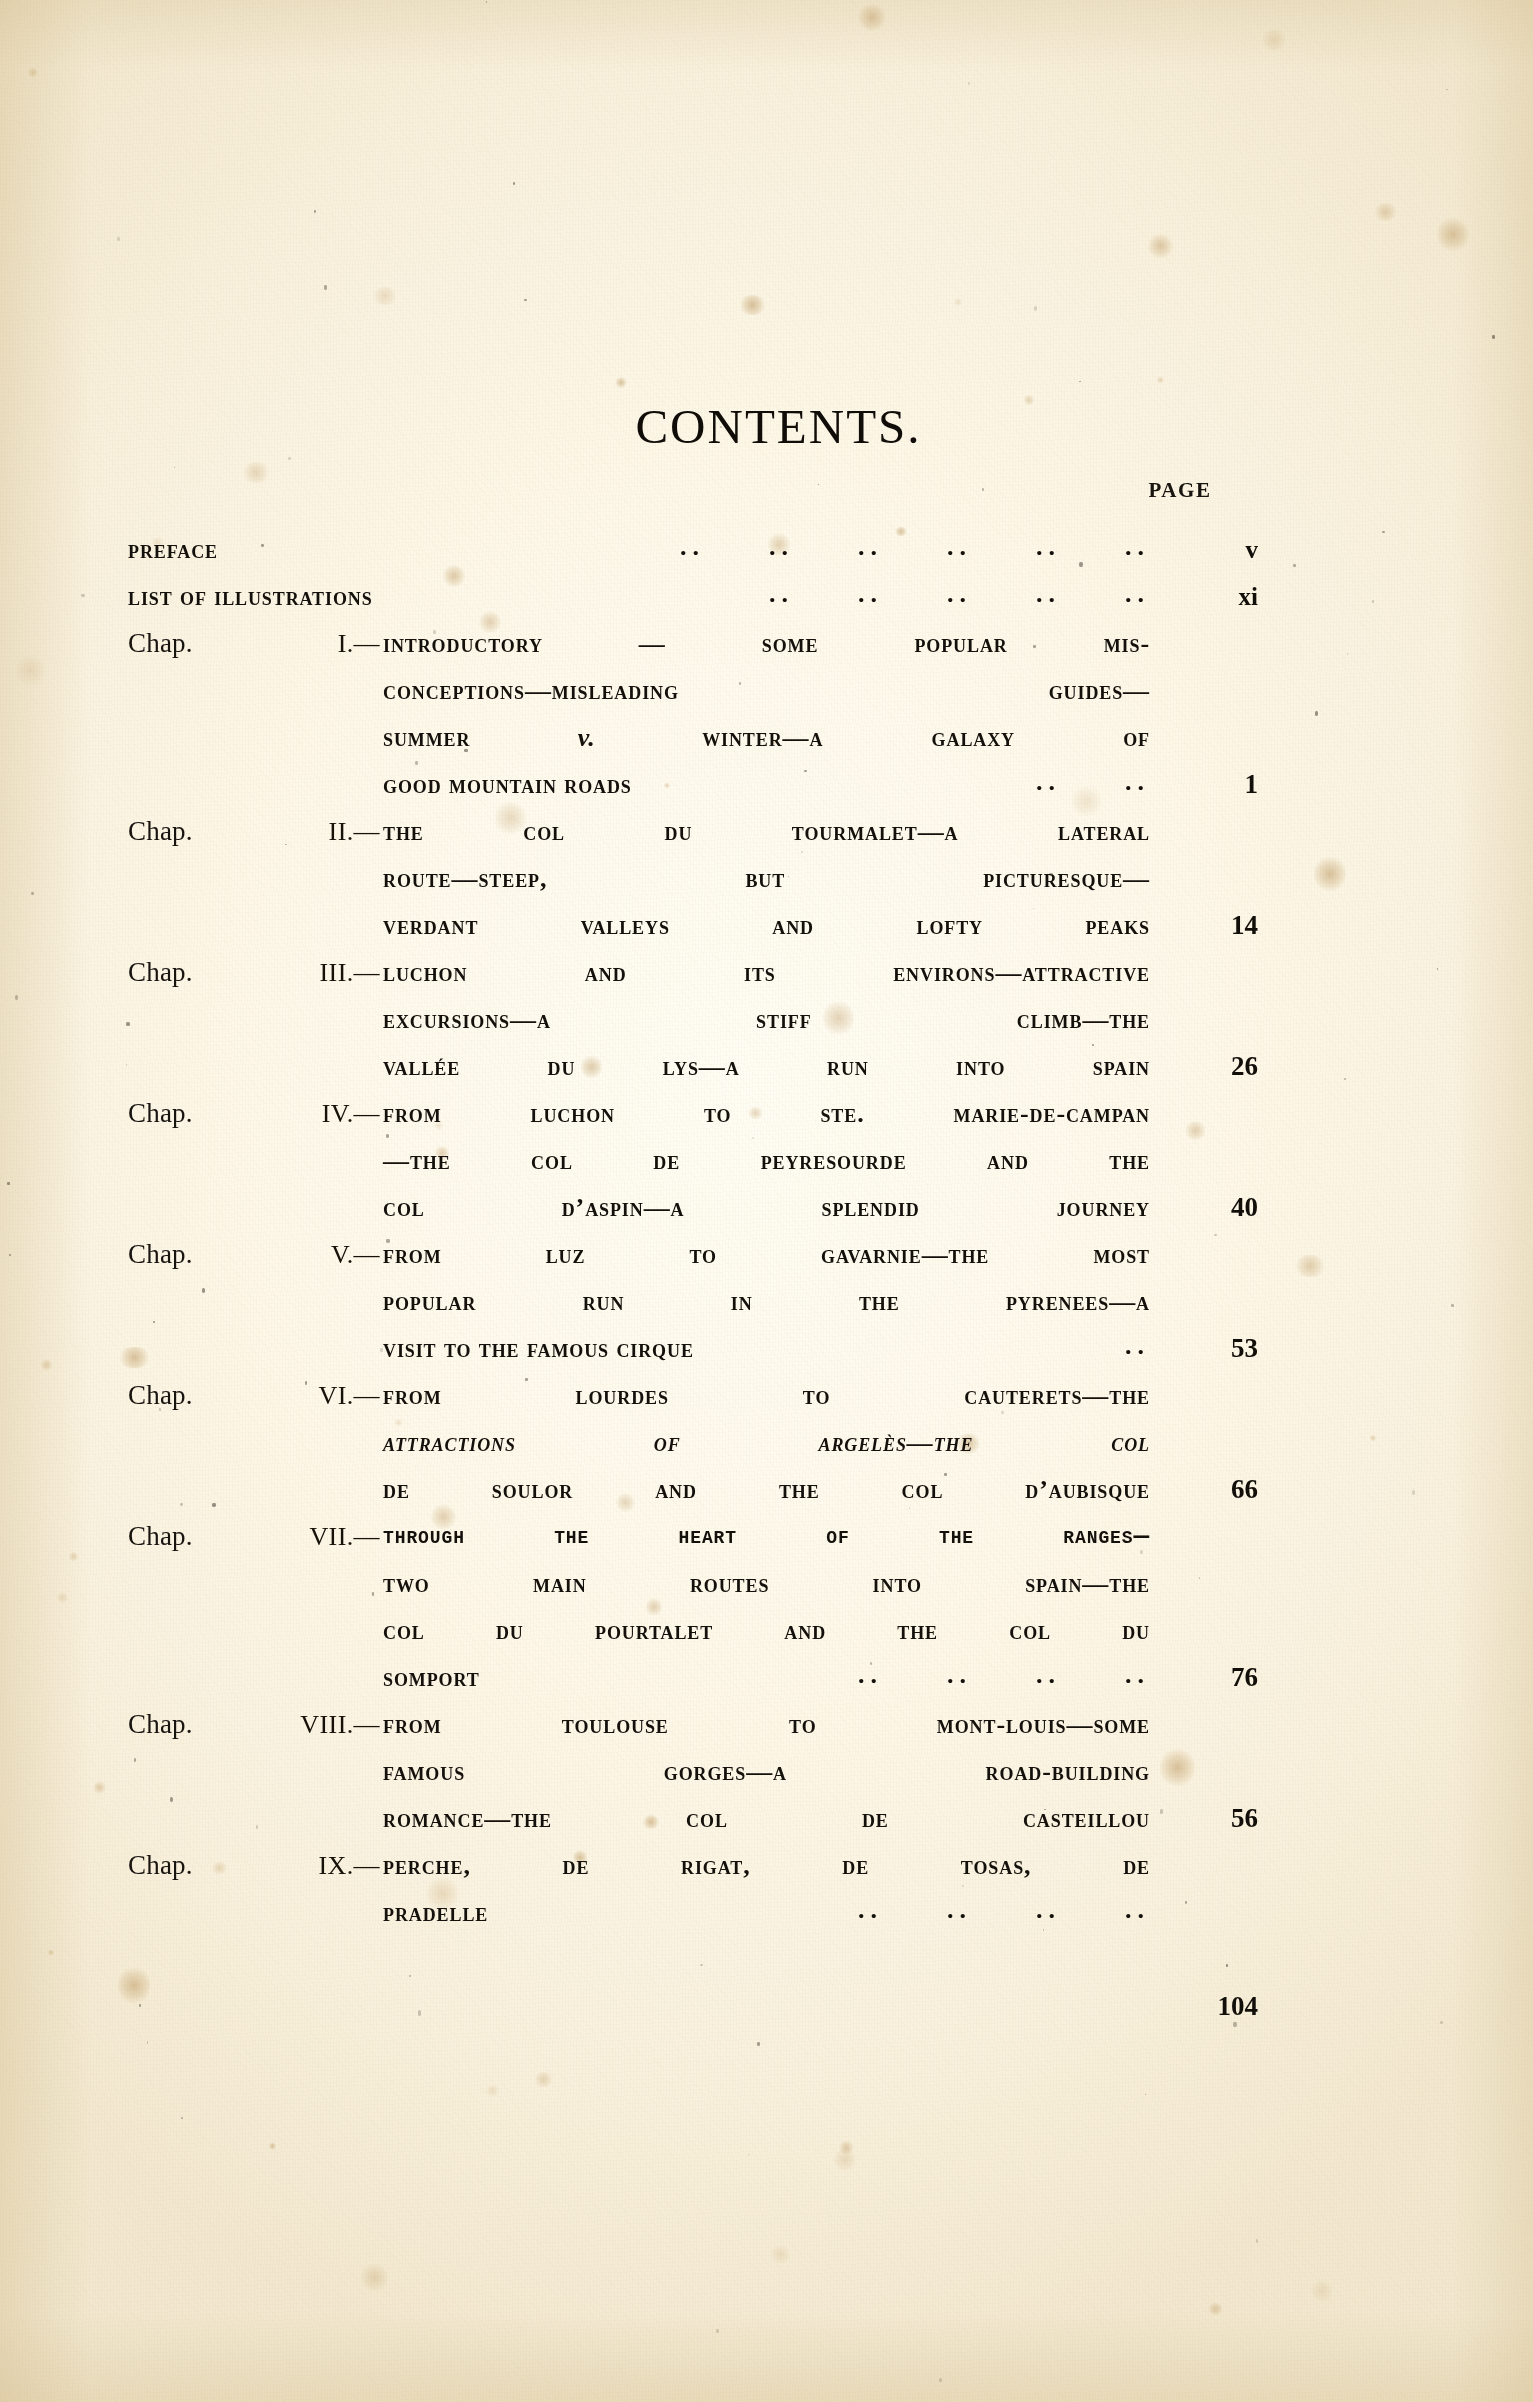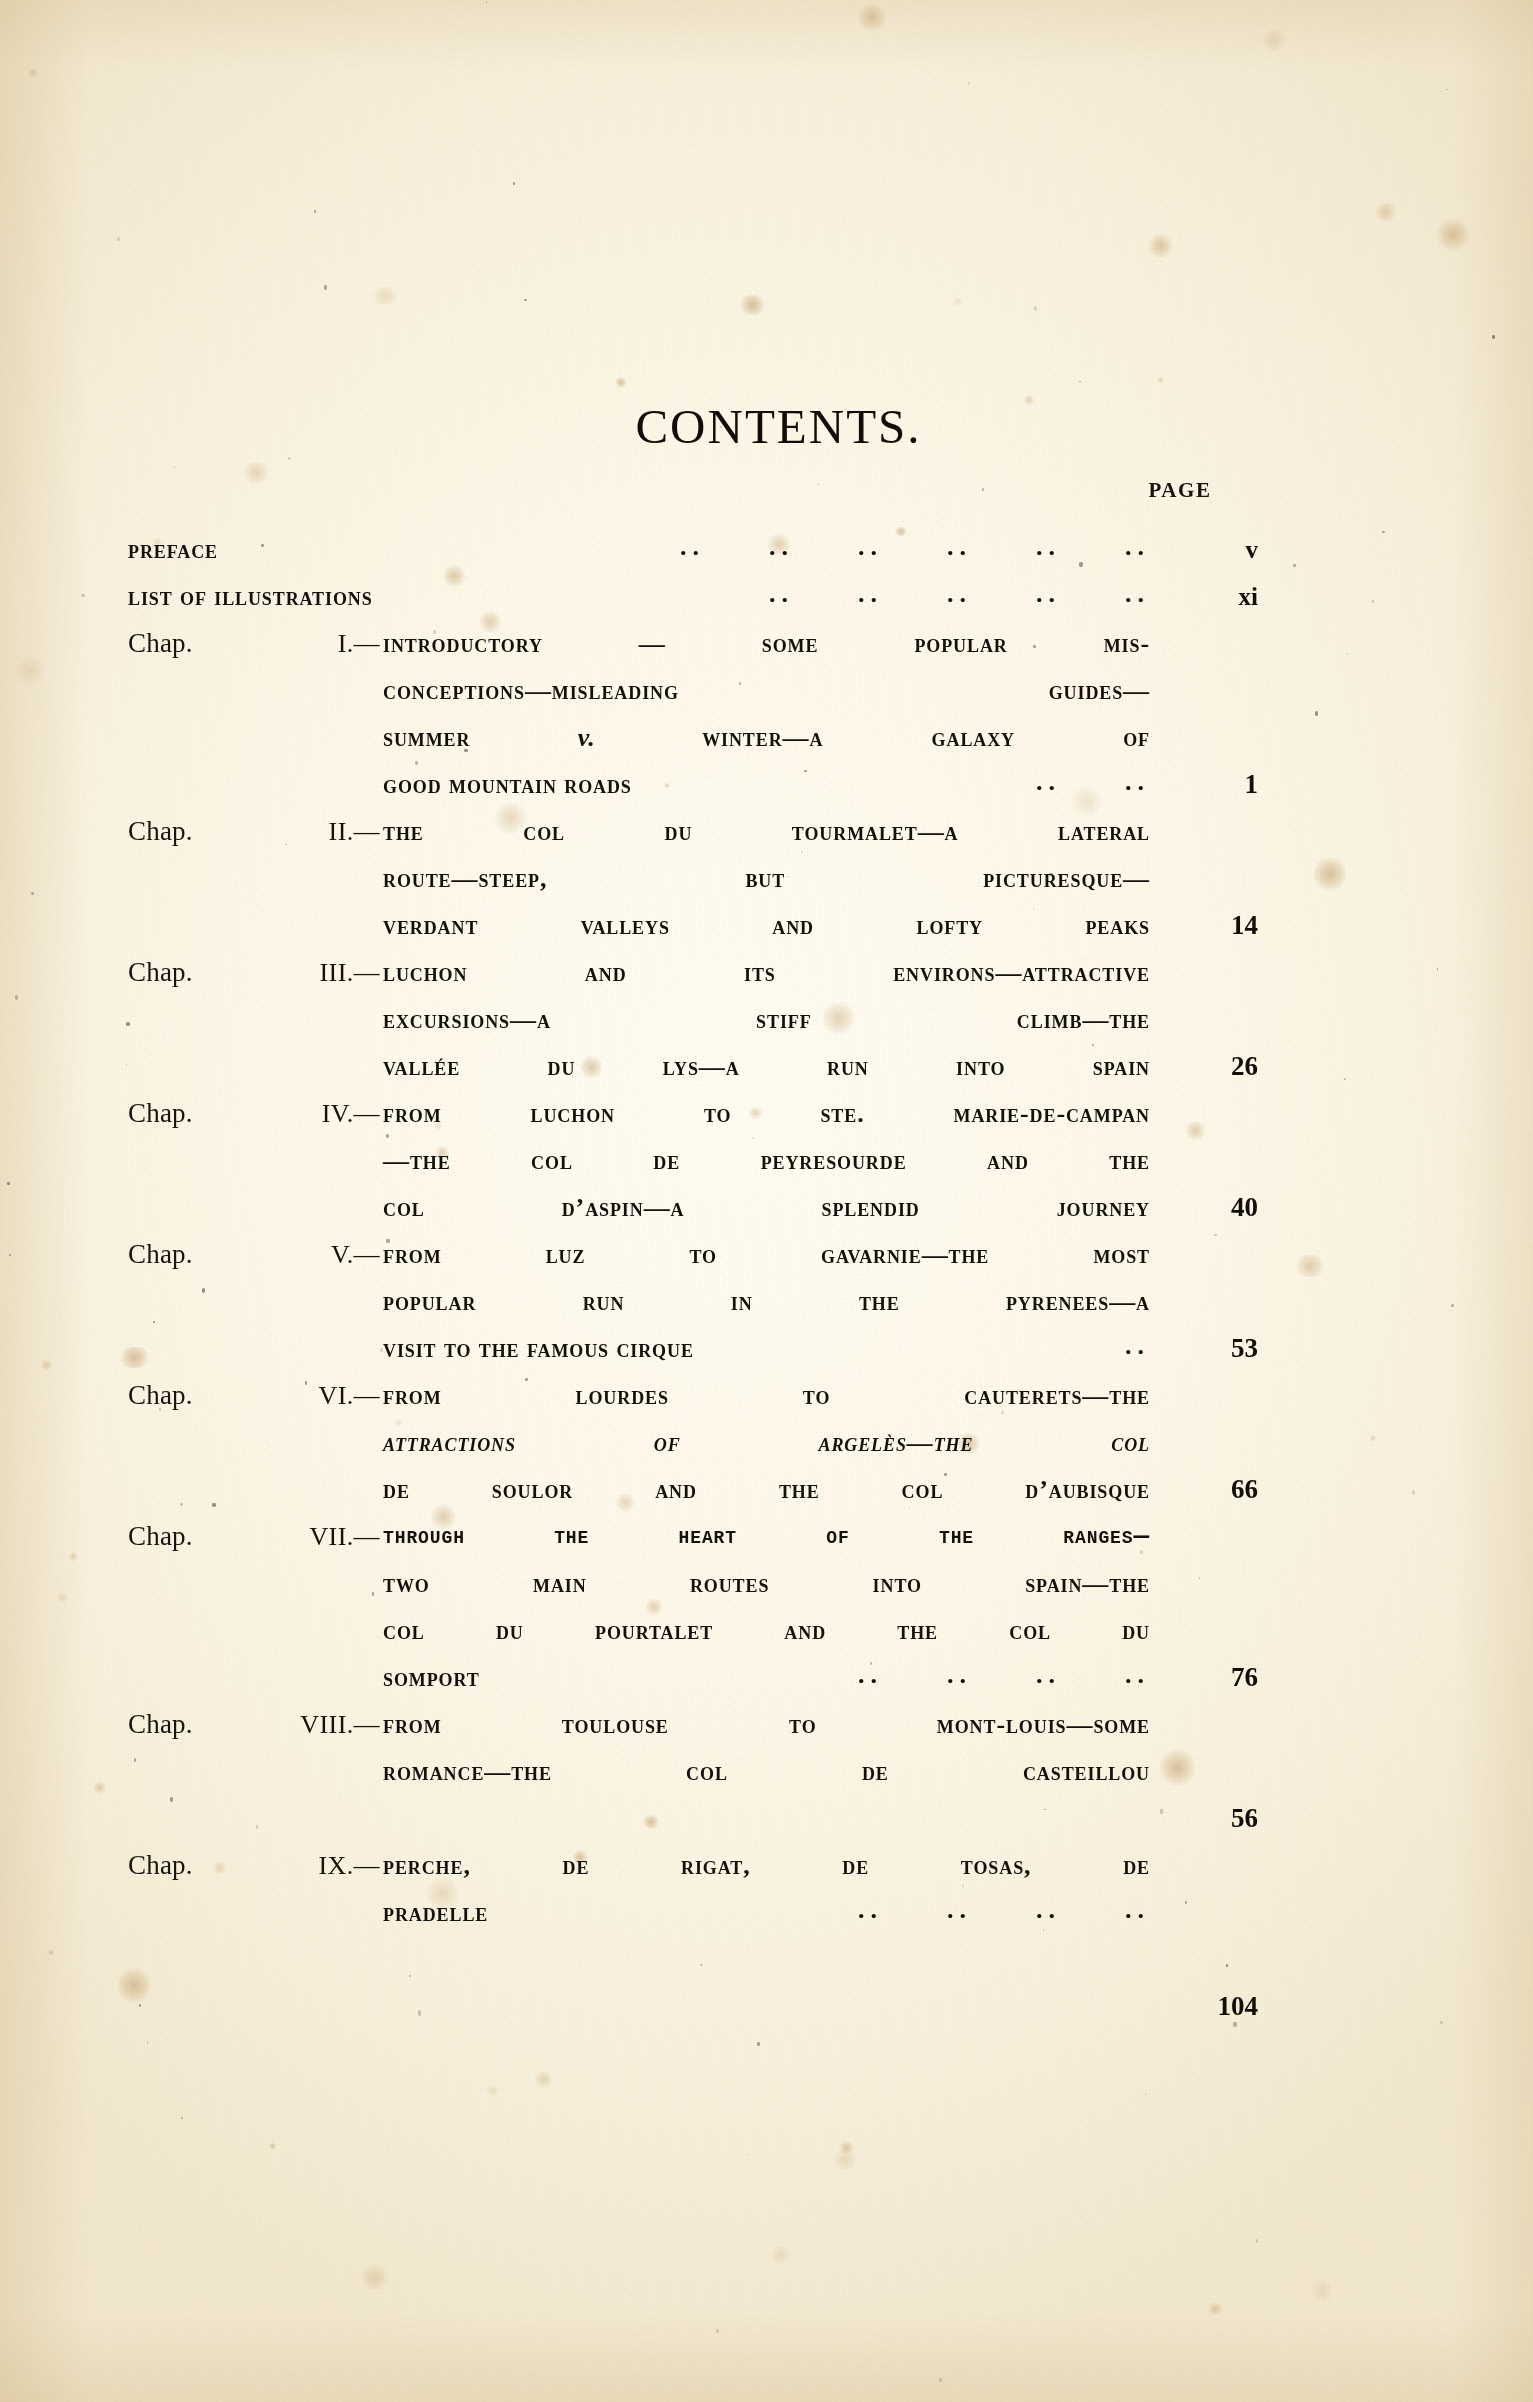--- a/index.html
+++ b/index.html
@@ -469,20 +469,21 @@
           <div style="line-height: 47px;">&nbsp;</div>
           <div style="line-height: 47px;">&nbsp;</div>
           <div style="line-height: 47px;">76</div>
         </div>
       </div>
       <div class="row chapter">
         <div class="c-chap">Chap.</div>
         <div class="c-num">VIII.—</div>
         <div class="c-body">
           <span class="ln" style="display: block; text-align: justify; text-align-last: justify;"><span class="sc">From Toulouse to Mont-Louis—Some</span></span>
+          <span class="ln" style="display: block; text-align: justify; text-align-last: justify;"><span class="sc">Famous Gorges—A Road-building</span></span>
           <span class="ln" style="display: block; text-align: justify; text-align-last: justify;"><span class="sc">Romance—The Col de Casteillou</span></span>
         </div>
         <div class="c-page">
           <div style="line-height: 47px;">&nbsp;</div>
           <div style="line-height: 47px;">&nbsp;</div>
           <div style="line-height: 47px;">56</div>
         </div>
       </div>
       <div class="row chapter">
         <div class="c-chap">Chap.</div>

